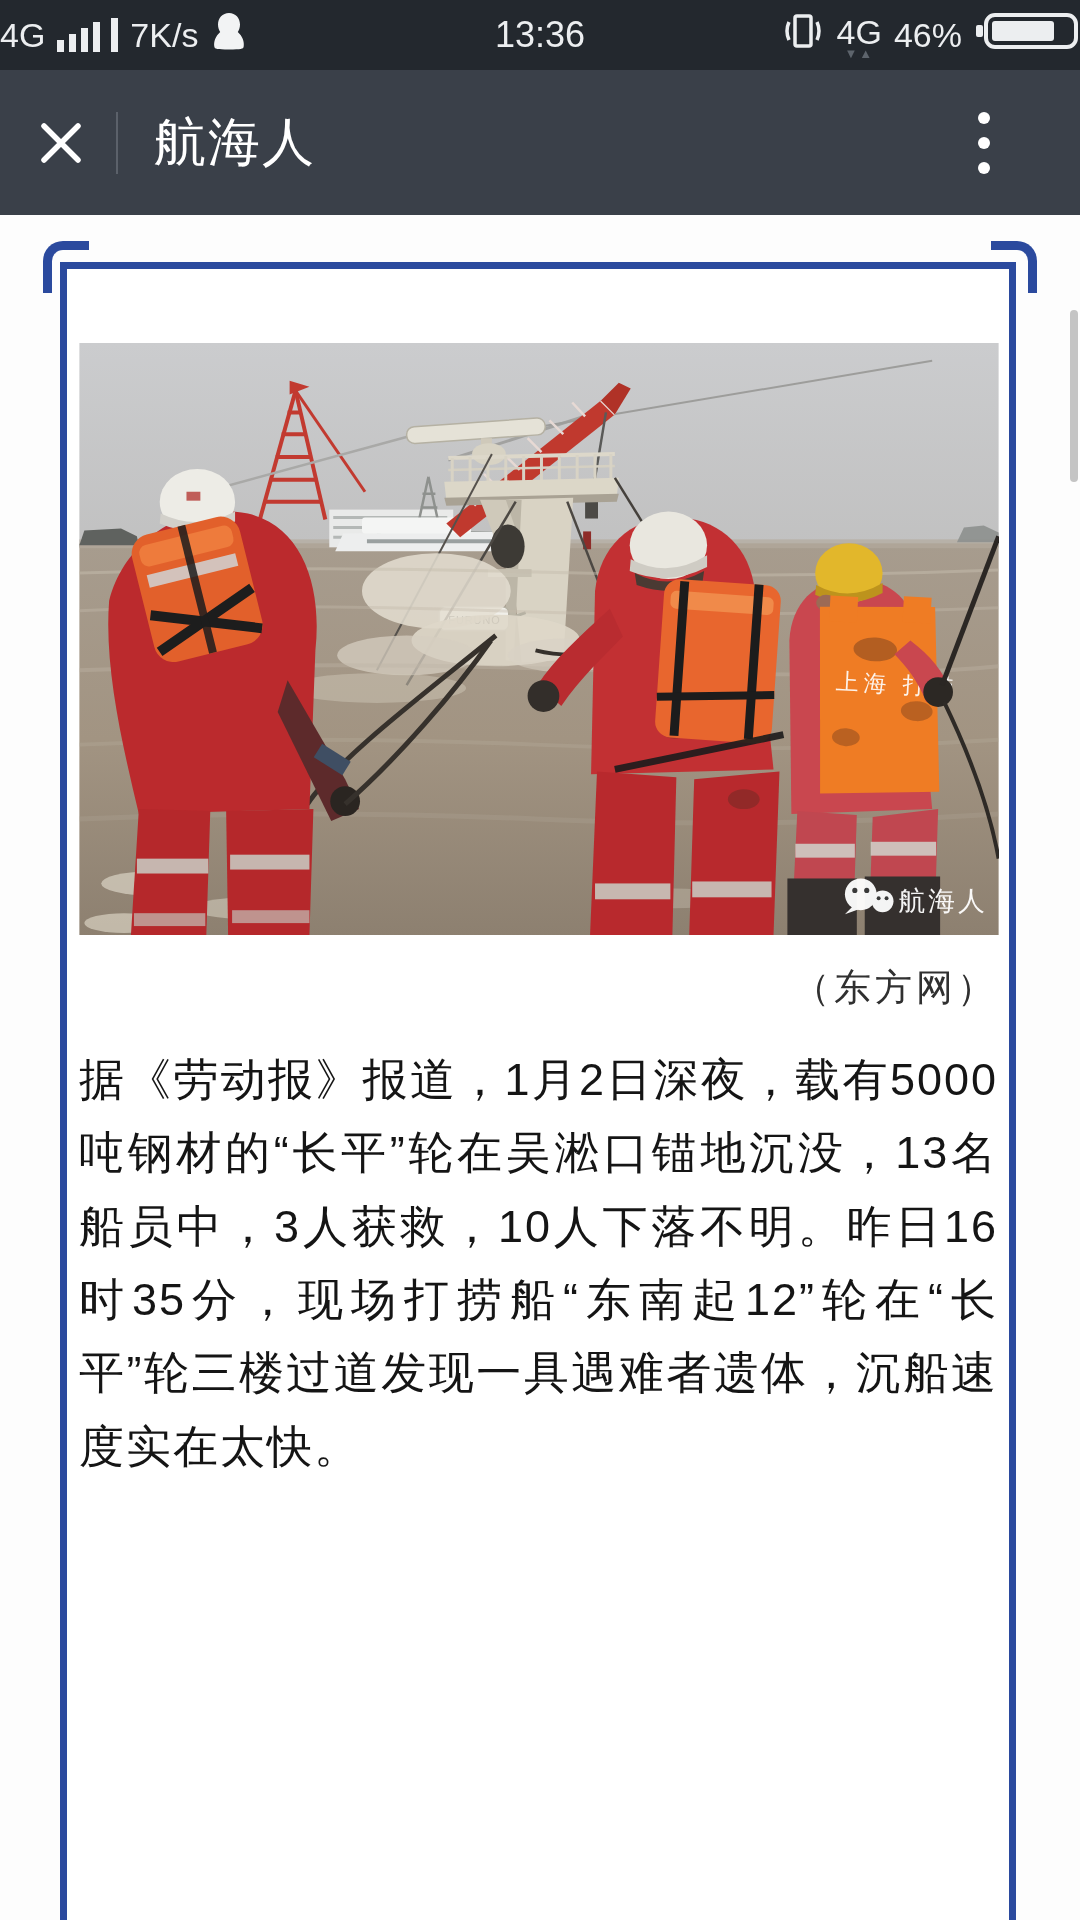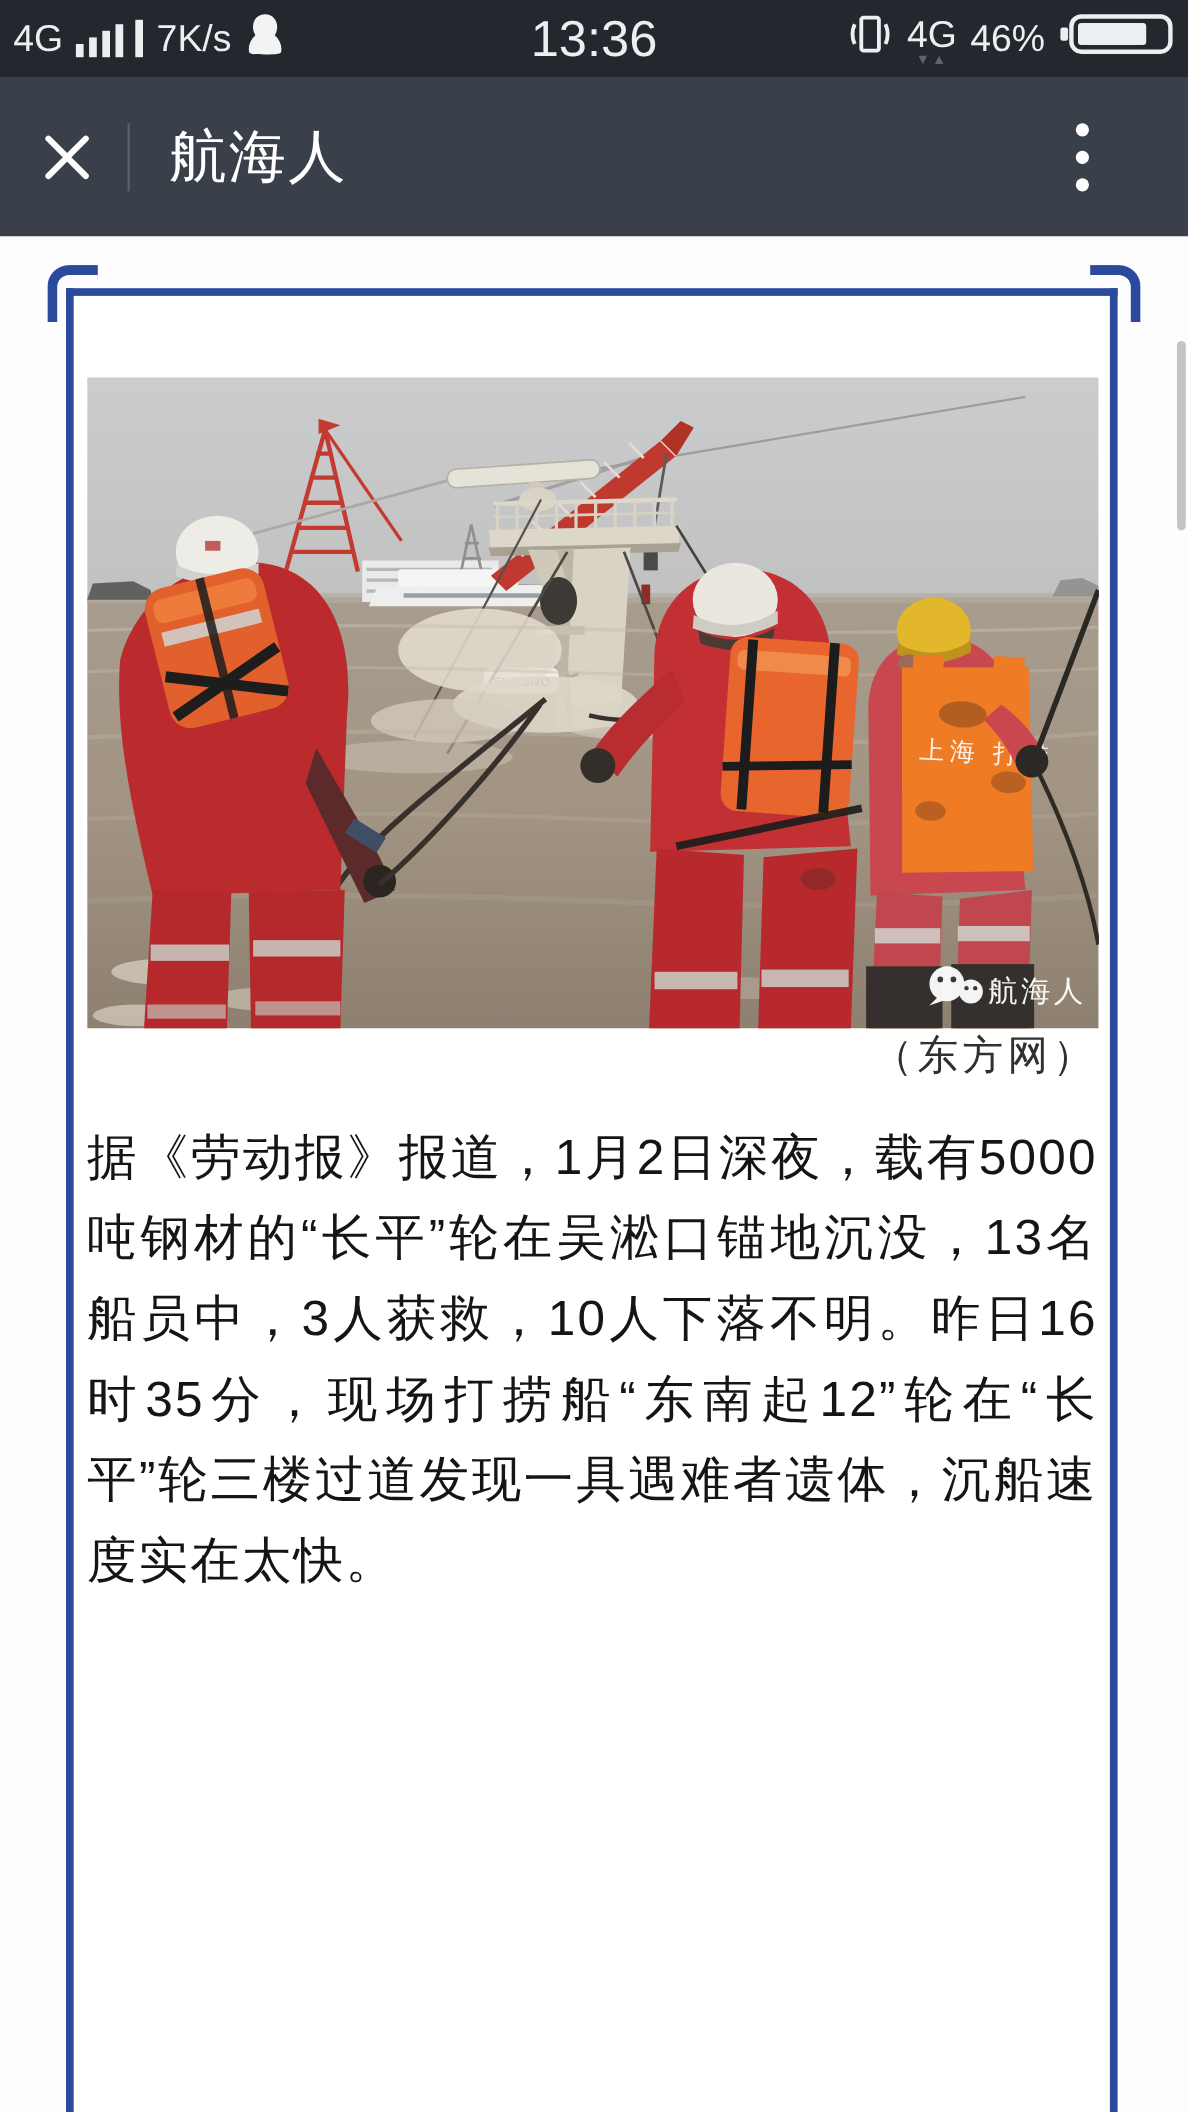--- a/index.html
+++ b/index.html
@@ -5,27 +5,27 @@
   * { margin:0; padding:0; box-sizing:border-box; }
   html,body { background:#e9e9e9; }
   .screen {
     position:relative; width:1080px; height:1920px; margin:0 auto;
     background:#ffffff; overflow:hidden;
     font-family:"Liberation Sans","DejaVu Sans",sans-serif;
   }
   
   .status-bar {
     position:relative; height:70px; background:#23282e;
-    display:flex; align-items:center; padding:0 12px;
+    display:flex; align-items:center; padding:0 0;
     color:#eceef0; font-size:34px;gap:28px;
   }
   .sb-left, .sb-right { display:flex; align-items:center; gap:12px; }
   .sb-right { margin-left:auto; }
   .sb-time {
-    position:absolute; left:0; right:0; text-align:center; font-size:46px;
+    position:absolute; left:0; right:0; text-align:center; font-size:36px;
   }
   .sig-bars { display:flex; align-items:flex-end; gap:5px; height:34px; }
   .sig-bars i { display:block; width:7px; background:#eceef0; }
   .sig-bars i:nth-child(1){height:12px;} .sig-bars i:nth-child(2){height:18px;}
   .sig-bars i:nth-child(3){height:24px;} .sig-bars i:nth-child(4){height:30px;}
   .sig-bars i:nth-child(5){height:34px; margin-left:6px;}
   .net4g-wrap { position:relative; text-align:center; }
   .net4g-arrows { display:block; font-size:13px; color:#5d646c; letter-spacing:2px; line-height:8px; margin-top:-2px;}
   
   .nav-bar {
@@ -44,21 +44,21 @@
     padding:74px 11px 0 12px;
   }
   .bracket { position:absolute; width:46px; height:52px; }
   .bracket-left  { left:43px;  top:26px; border-top:9px solid #2b4a9e; border-left:9px solid #2b4a9e; border-top-left-radius:20px; }
   .bracket-right { left:991px; top:26px; border-top:9px solid #2b4a9e; border-right:9px solid #2b4a9e; border-top-right-radius:20px; }
   .scrollbar {
     position:absolute; right:2px; top:95px; width:8px; height:172px;
     background:#c4c4c4; border-radius:4px;
   }
   .photo { display:block; width:920px; height:592px; }
-  .caption { text-align:right; font-size:37px; color:#303030; letter-spacing:4px; }
+  .caption { text-align:right; font-size:37px; color:#303030; margin-top:28px; letter-spacing:4px; }
   .article { margin-top:30px; font-size:45px; line-height:1.63; color:#151515; text-align:justify; letter-spacing:2px; }
   .article p { margin:0 0 18px 0; }
   .sub-heading {
     color:#1456e8; font-weight:bold; font-size:46px; line-height:1.25;
     margin-top:12px; text-indent:117px; letter-spacing:2px;
   }
 </style>
 </head>
 <body>
 

